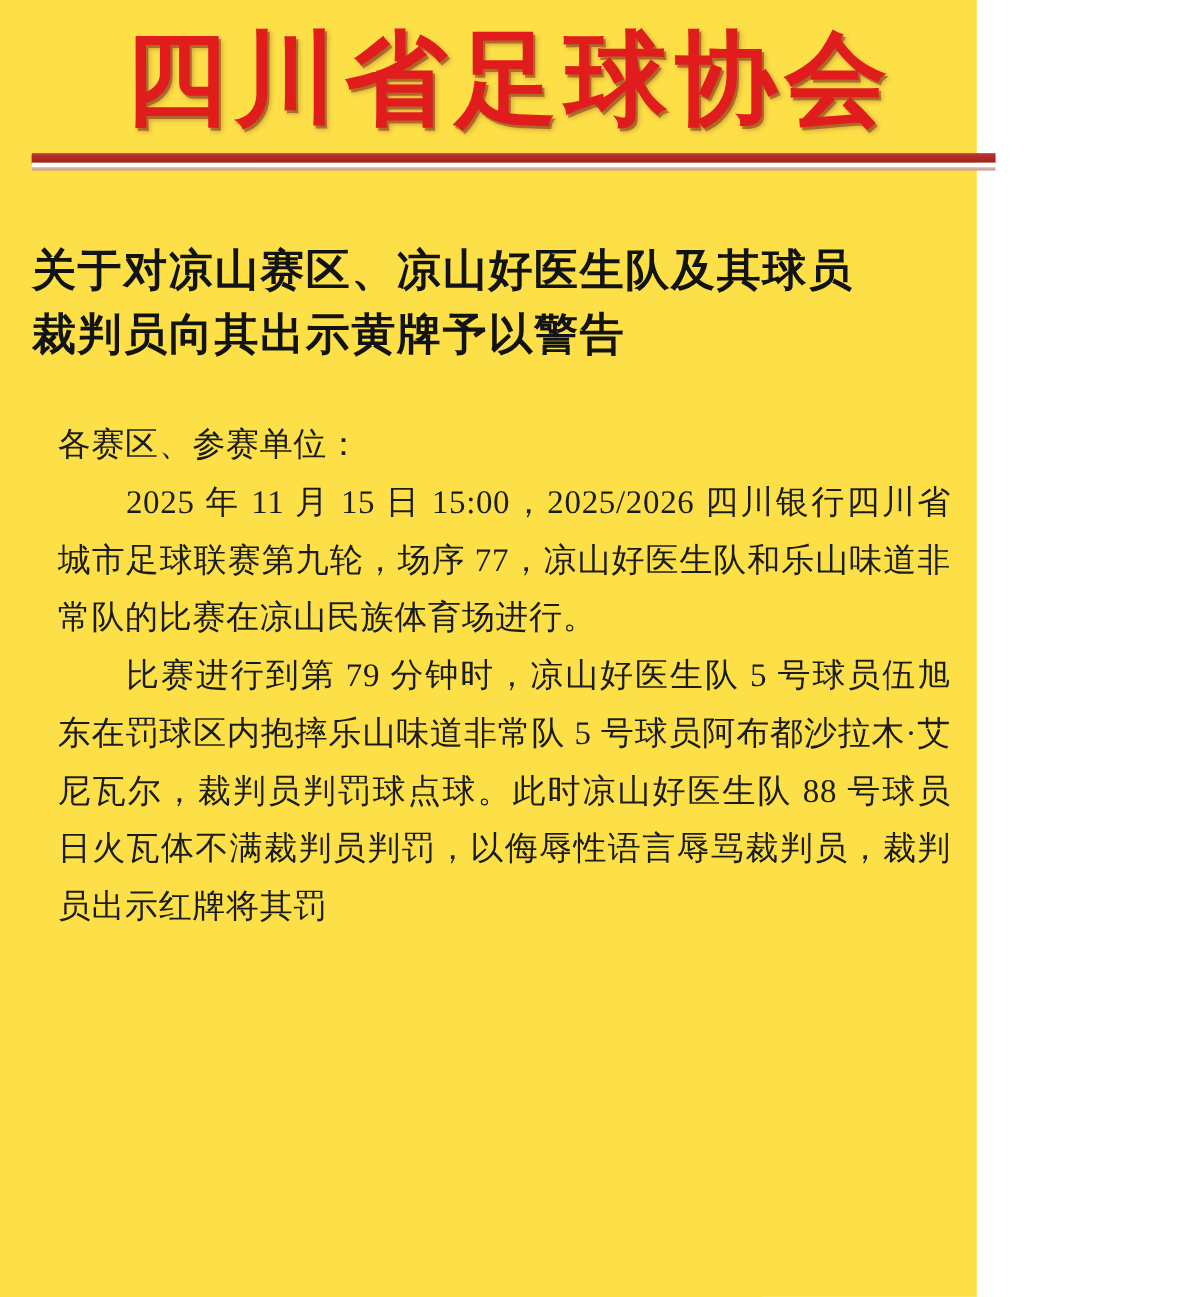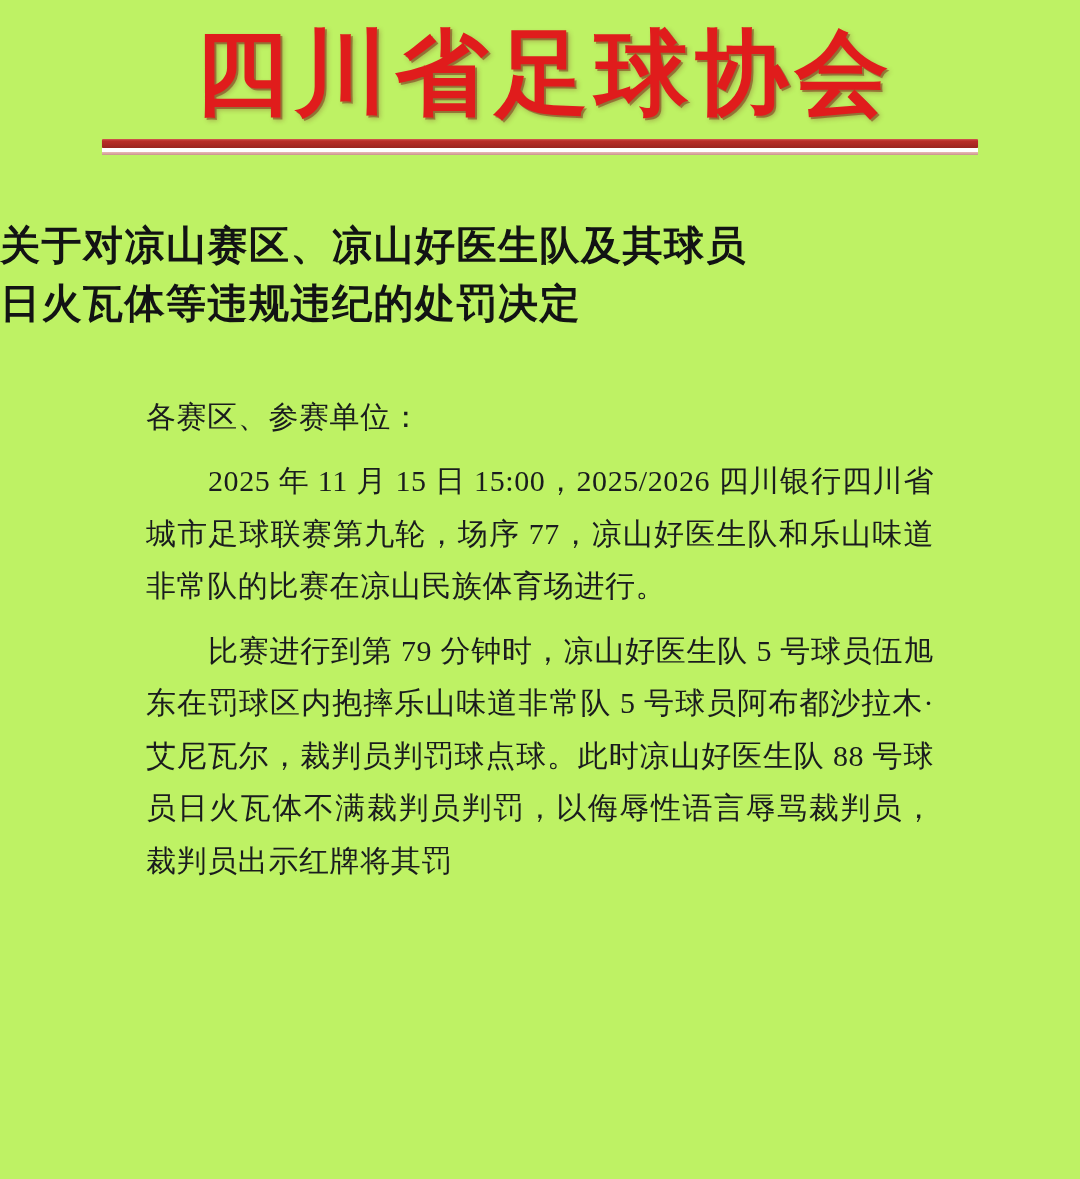--- a/index.html
+++ b/index.html
@@ -10,25 +10,26 @@
   body {
     width: 1080px;
     height: 1179px;
     overflow: hidden;
     font-family: "Liberation Serif", "DejaVu Serif", serif;
     color: #16181a;
     position: relative;
   }
 
   .page {
-    width: 1080px;
+    width: 888px;
     height: 1179px;
-    background: #bef264;
+    background: #fde047;
     position: relative;
     box-sizing: border-box;
+    padding-left: 29px;
   }
 
   
   .letterhead {
     padding-top: 26px;
     text-align: center;
   }
 
   .org-title {
     font-family: "Liberation Serif", "DejaVu Serif", serif;
@@ -90,21 +91,21 @@
     width: 812px;
   }
   .para {
     font-family: "Liberation Serif", "DejaVu Serif", serif;
     font-size: 30px;
     line-height: 52.5px;
     letter-spacing: 0.6px;
     color: #1a1c1e;
     text-align: justify;
     text-justify: inter-character;
-    margin: 12px;
+    margin: 0;
     text-indent: 0;
   }
   .para.indent {
     text-indent: 62px;
   }
   .para.last-clip {
     overflow: hidden;
   }
 </style>
 </head>
@@ -117,21 +118,21 @@
 
     <div class="divider-wrap">
       <div class="divider-thick"></div>
       <div class="divider-gap"></div>
       <div class="divider-thin"></div>
     </div>
   </div>
 
   <div class="doc-title">
     <span class="line">关于对凉山赛区、凉山好医生队及其球员</span>
-    <span class="line">日火瓦体等违规违纪的处罚决定</span>
+    <span class="line">裁判员向其出示黄牌予以警告</span>
   </div>
 
   <div class="body-wrap">
 
     <p class="para">各赛区、参赛单位：</p>
 
     <p class="para indent">2025 年 11 月 15 日 15:00，2025/2026 四川银行四川省城市足球联赛第九轮，场序 77，凉山好医生队和乐山味道非常队的比赛在凉山民族体育场进行。</p>
 
 
     <p class="para indent last-clip">比赛进行到第 79 分钟时，凉山好医生队 5 号球员伍旭东在罚球区内抱摔乐山味道非常队 5 号球员阿布都沙拉木·艾尼瓦尔，裁判员判罚球点球。此时凉山好医生队 88 号球员日火瓦体不满裁判员判罚，以侮辱性语言辱骂裁判员，裁判员出示红牌将其罚</p>

